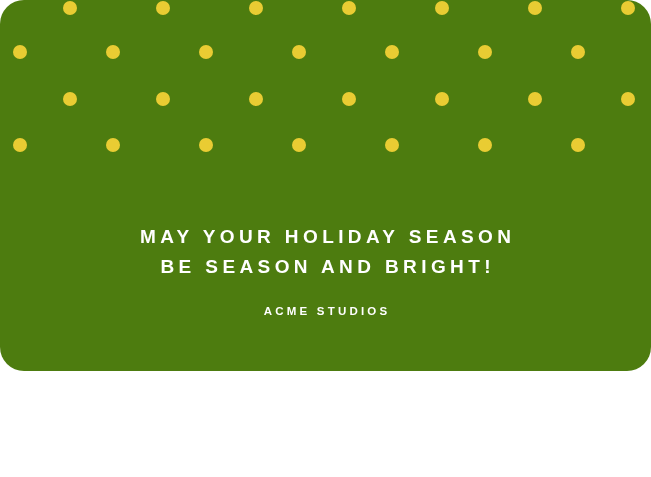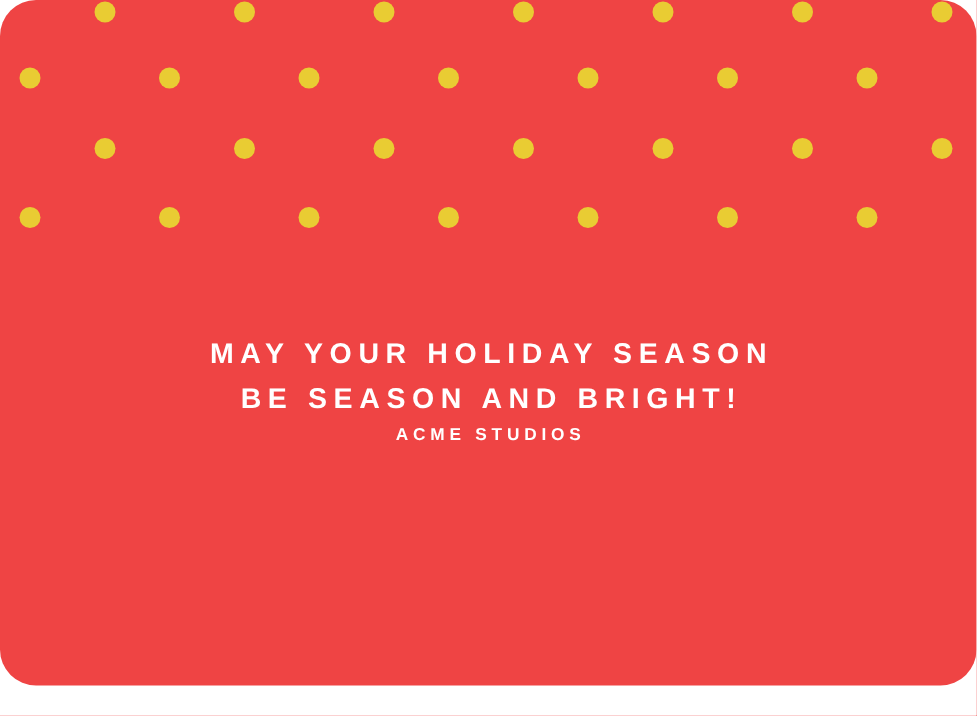--- a/index.html
+++ b/index.html
@@ -57,28 +57,29 @@
     white-space: nowrap;
     text-indent: 4.4px;
   }
 
   #signature-line {
     color: #ffffff;
     font-size: 11.5px;
     font-weight: bold;
     letter-spacing: 3.2px;
     line-height: 16px;
+    margin-top: 21px;
     white-space: nowrap;
     text-indent: 3.2px;
   }
 </style>
 </head>
 <body>
 
-<div id="greeting-card" style="background: #ef4444; border-radius: 24px; width: 651px; height: 457px;">
+<div id="greeting-card" style="background: #4d7c0f; border-radius: 24px; width: 651px; height: 371px;">
 
   <div id="dot-pattern">
       <div class="polka-dot" style="left: 70px; top: 8px; width: 14px; height: 14px; background: rgb(233, 204, 51);"></div>
       <div class="polka-dot" style="left: 163px; top: 8px; width: 14px; height: 14px; background: rgb(233, 204, 51);"></div>
       <div class="polka-dot" style="left: 256px; top: 8px; width: 14px; height: 14px; background: rgb(233, 204, 51);"></div>
       <div class="polka-dot" style="left: 349px; top: 8px; width: 14px; height: 14px; background: rgb(233, 204, 51);"></div>
       <div class="polka-dot" style="left: 442px; top: 8px; width: 14px; height: 14px; background: rgb(233, 204, 51);"></div>
       <div class="polka-dot" style="left: 535px; top: 8px; width: 14px; height: 14px; background: rgb(233, 204, 51);"></div>
       <div class="polka-dot" style="left: 628px; top: 8px; width: 14px; height: 14px; background: rgb(233, 204, 51);"></div>
       <div class="polka-dot" style="left: 20px; top: 52px; width: 14px; height: 14px; background: rgb(233, 204, 51);"></div>

